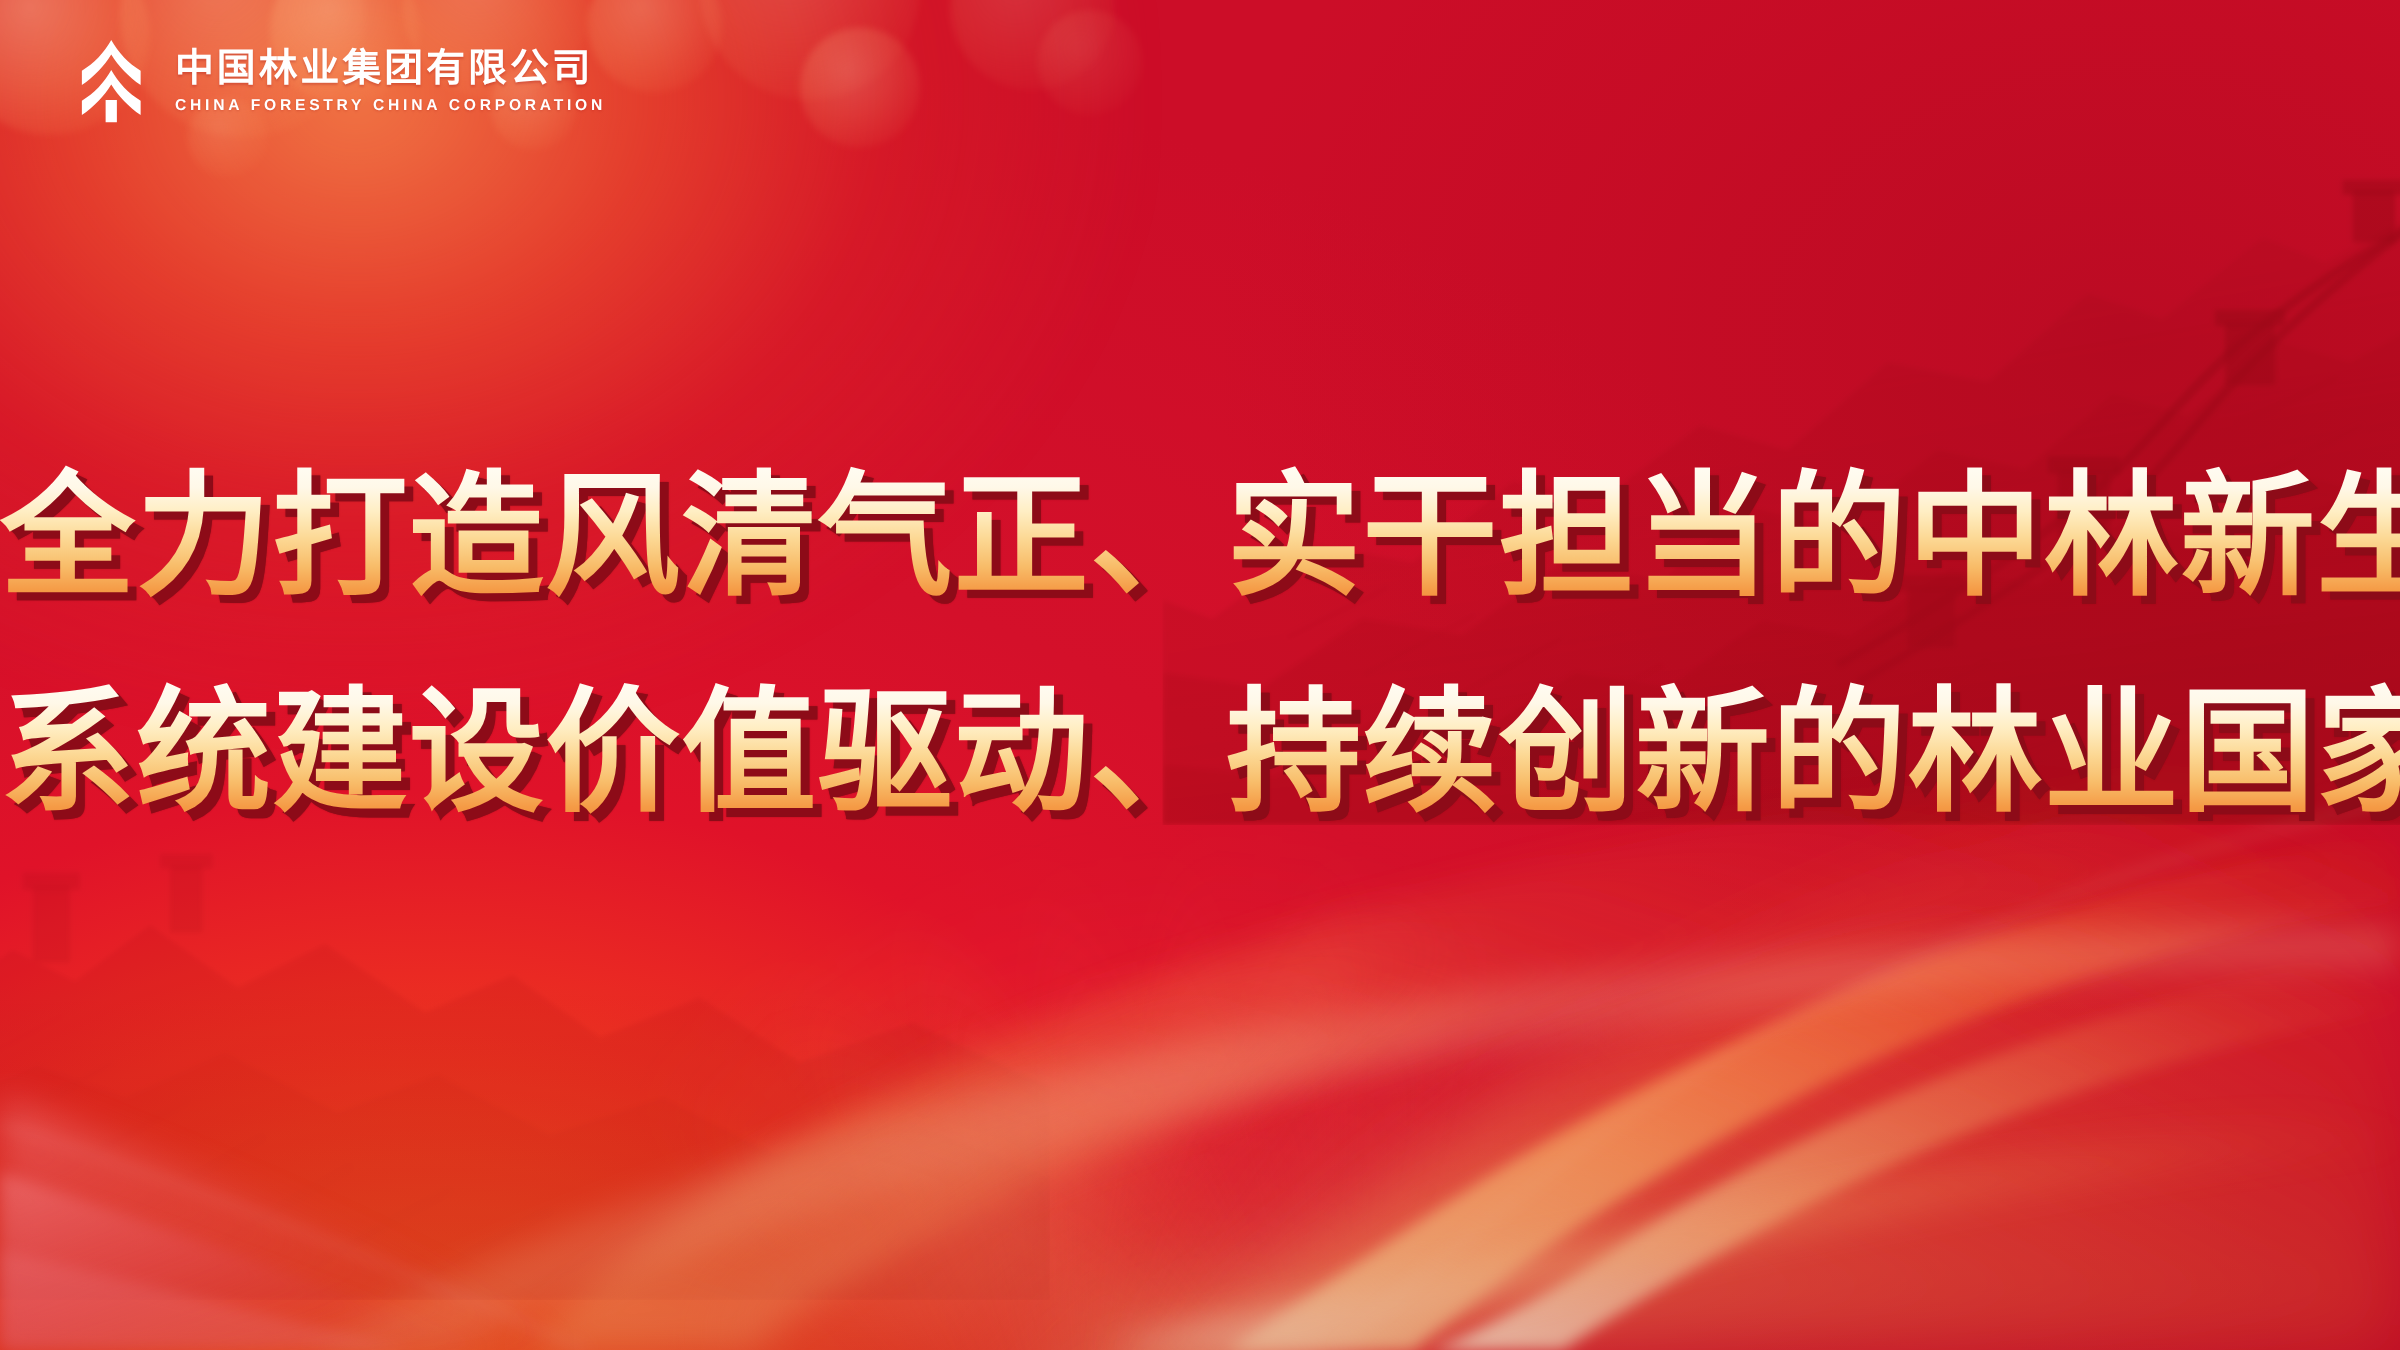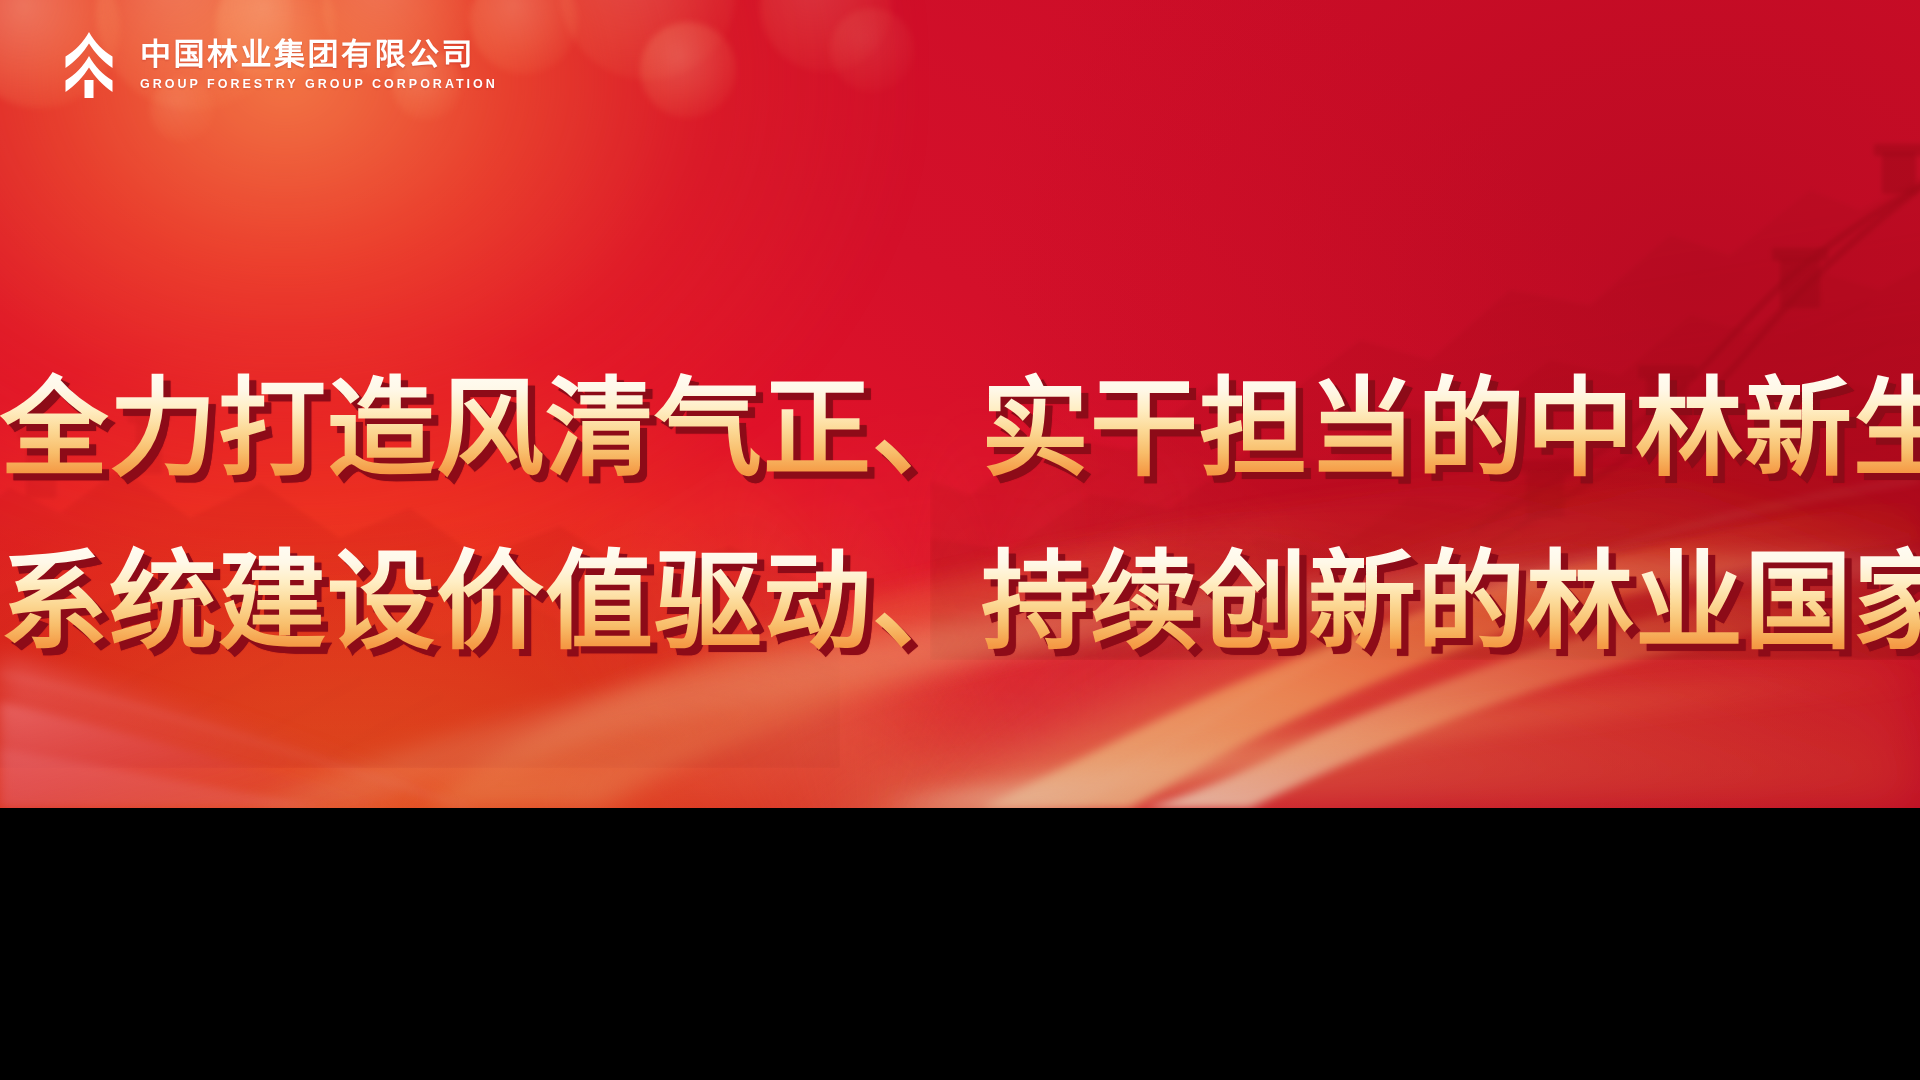--- a/index.html
+++ b/index.html
@@ -8,21 +8,21 @@
     padding: 0;
     background: #000;
   }
   body {
     font-family: "Liberation Sans", "DejaVu Sans", sans-serif;
   }
 
   #banner {
     position: relative;
     width: 1920px;
-    height: 808px;
+    height: 1080px;
     overflow: hidden;
     background: #d4102a;
   }
 
   
 
   .bg-base {
     position: absolute;
     inset: 0;
     background:
@@ -409,21 +409,21 @@
 
           <path d="M37 26 C31.5 36 23 45 13.5 50.5 L13.5 62 C23 55.5 31.5 46.5 37 37.5
                    C42.5 46.5 51 55.5 60.5 62 L60.5 50.5 C51 45 42.5 36 37 26 Z"></path>
 
           <rect x="32.5" y="50" width="9" height="18"></rect>
         </g>
       </svg>
     </div>
     <div class="logo-text">
       <div class="logo-cn">中国林业集团有限公司</div>
-      <div class="logo-en">GROUP FORESTRY GROUP CORPORATION</div>
+      <div class="logo-en">CHINA FORESTRY CHINA CORPORATION</div>
     </div>
   </div>
 
   <div class="headline">
     <div class="hl-line">
       <span class="shadow">全力打造风清气正、实干担当的中林新生态</span>
       <span class="fill">全力打造风清气正、实干担当的中林新生态</span>
     </div>
     <div class="hl-line">
       <span class="shadow">系统建设价值驱动、持续创新的林业国家队</span>

